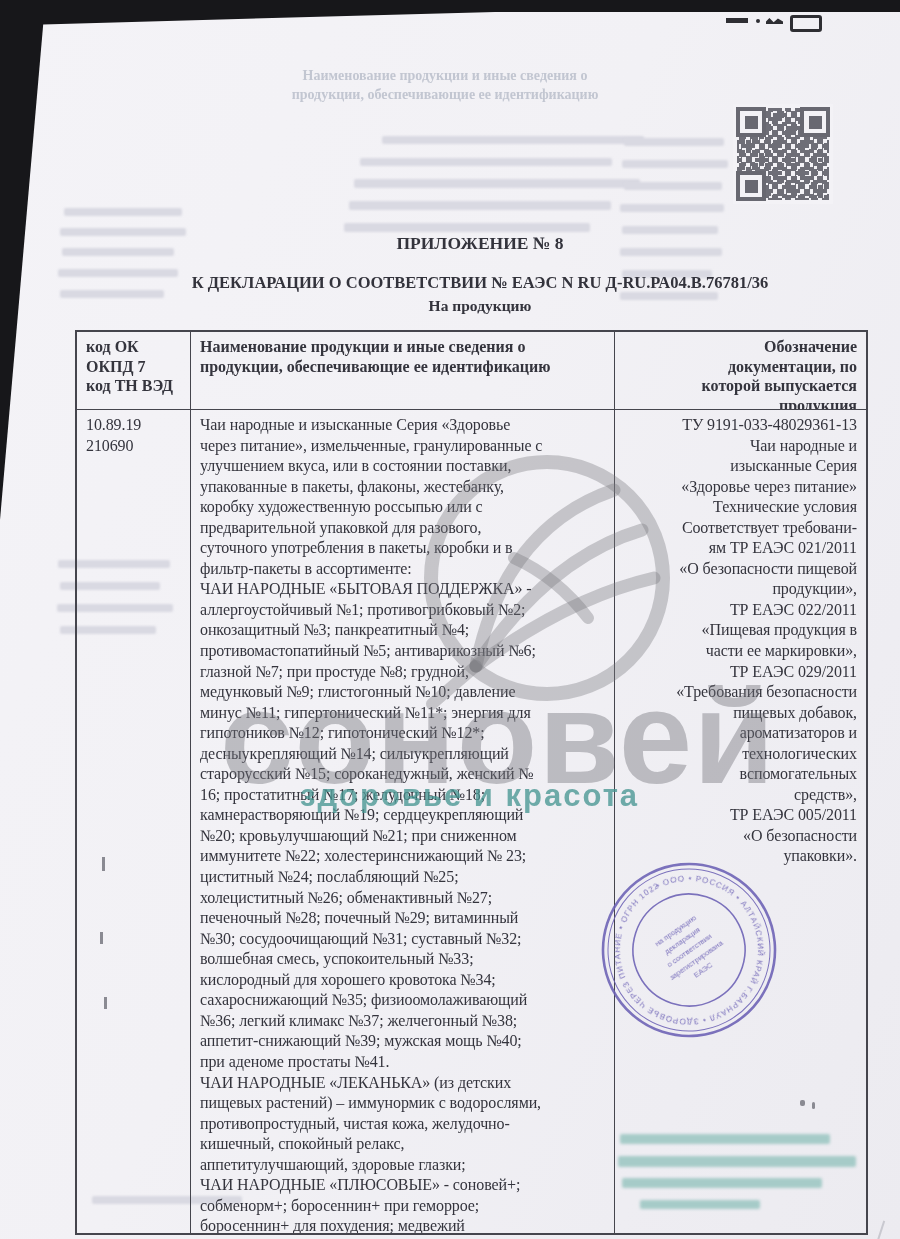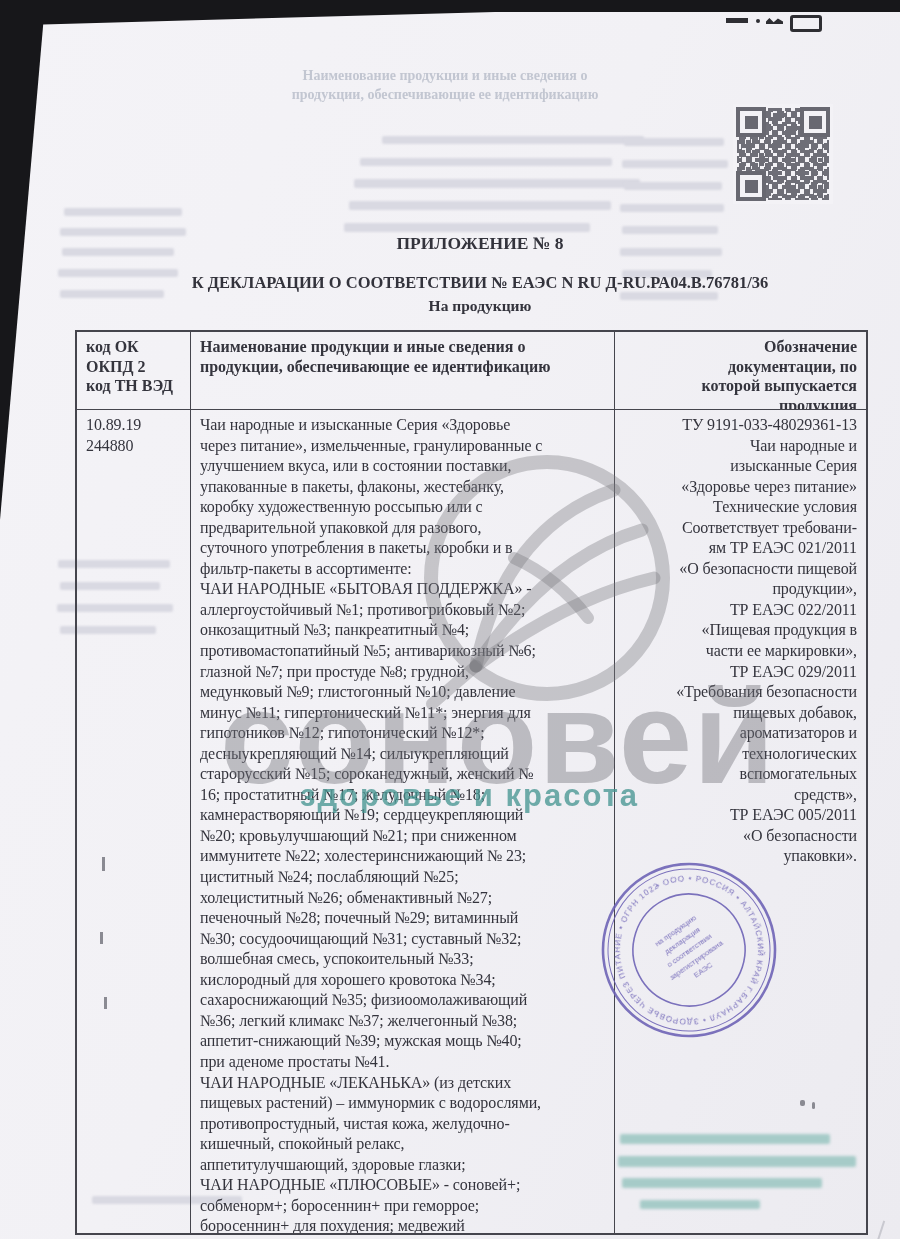--- a/index.html
+++ b/index.html
@@ -108,30 +108,30 @@
 
   <div id="qr">
     <div class="pat"></div>
     <div class="finder" style="left:3px;top:3px;"></div>
     <div class="finder" style="right:3px;top:3px;"></div>
     <div class="finder" style="left:3px;bottom:3px;"></div>
   </div>
 
   <div id="table">
     <div class="cell hcell">код ОК
-ОКПД 2
+ОКПД 7
 код ТН ВЭД</div>
     <div class="cell hcell">Наименование продукции и иные сведения о
 продукции, обеспечивающие ее идентификацию</div>
     <div class="cell hcell last">Обозначение
 документации, по
 которой выпускается
 продукция</div>
     <div class="cell bcell">10.89.19
-244880</div>
+210690</div>
     <div class="cell bcell">Чаи народные и изысканные Серия «Здоровье
 через питание», измельченные, гранулированные с
 улучшением вкуса, или в состоянии поставки,
 упакованные в пакеты, флаконы, жестебанку,
 коробку художественную россыпью или с
 предварительной упаковкой для разового,
 суточного употребления в пакеты, коробки и в
 фильтр-пакеты в ассортименте:
 ЧАИ НАРОДНЫЕ «БЫТОВАЯ ПОДДЕРЖКА» -
 аллергоустойчивый №1; противогрибковый №2;

